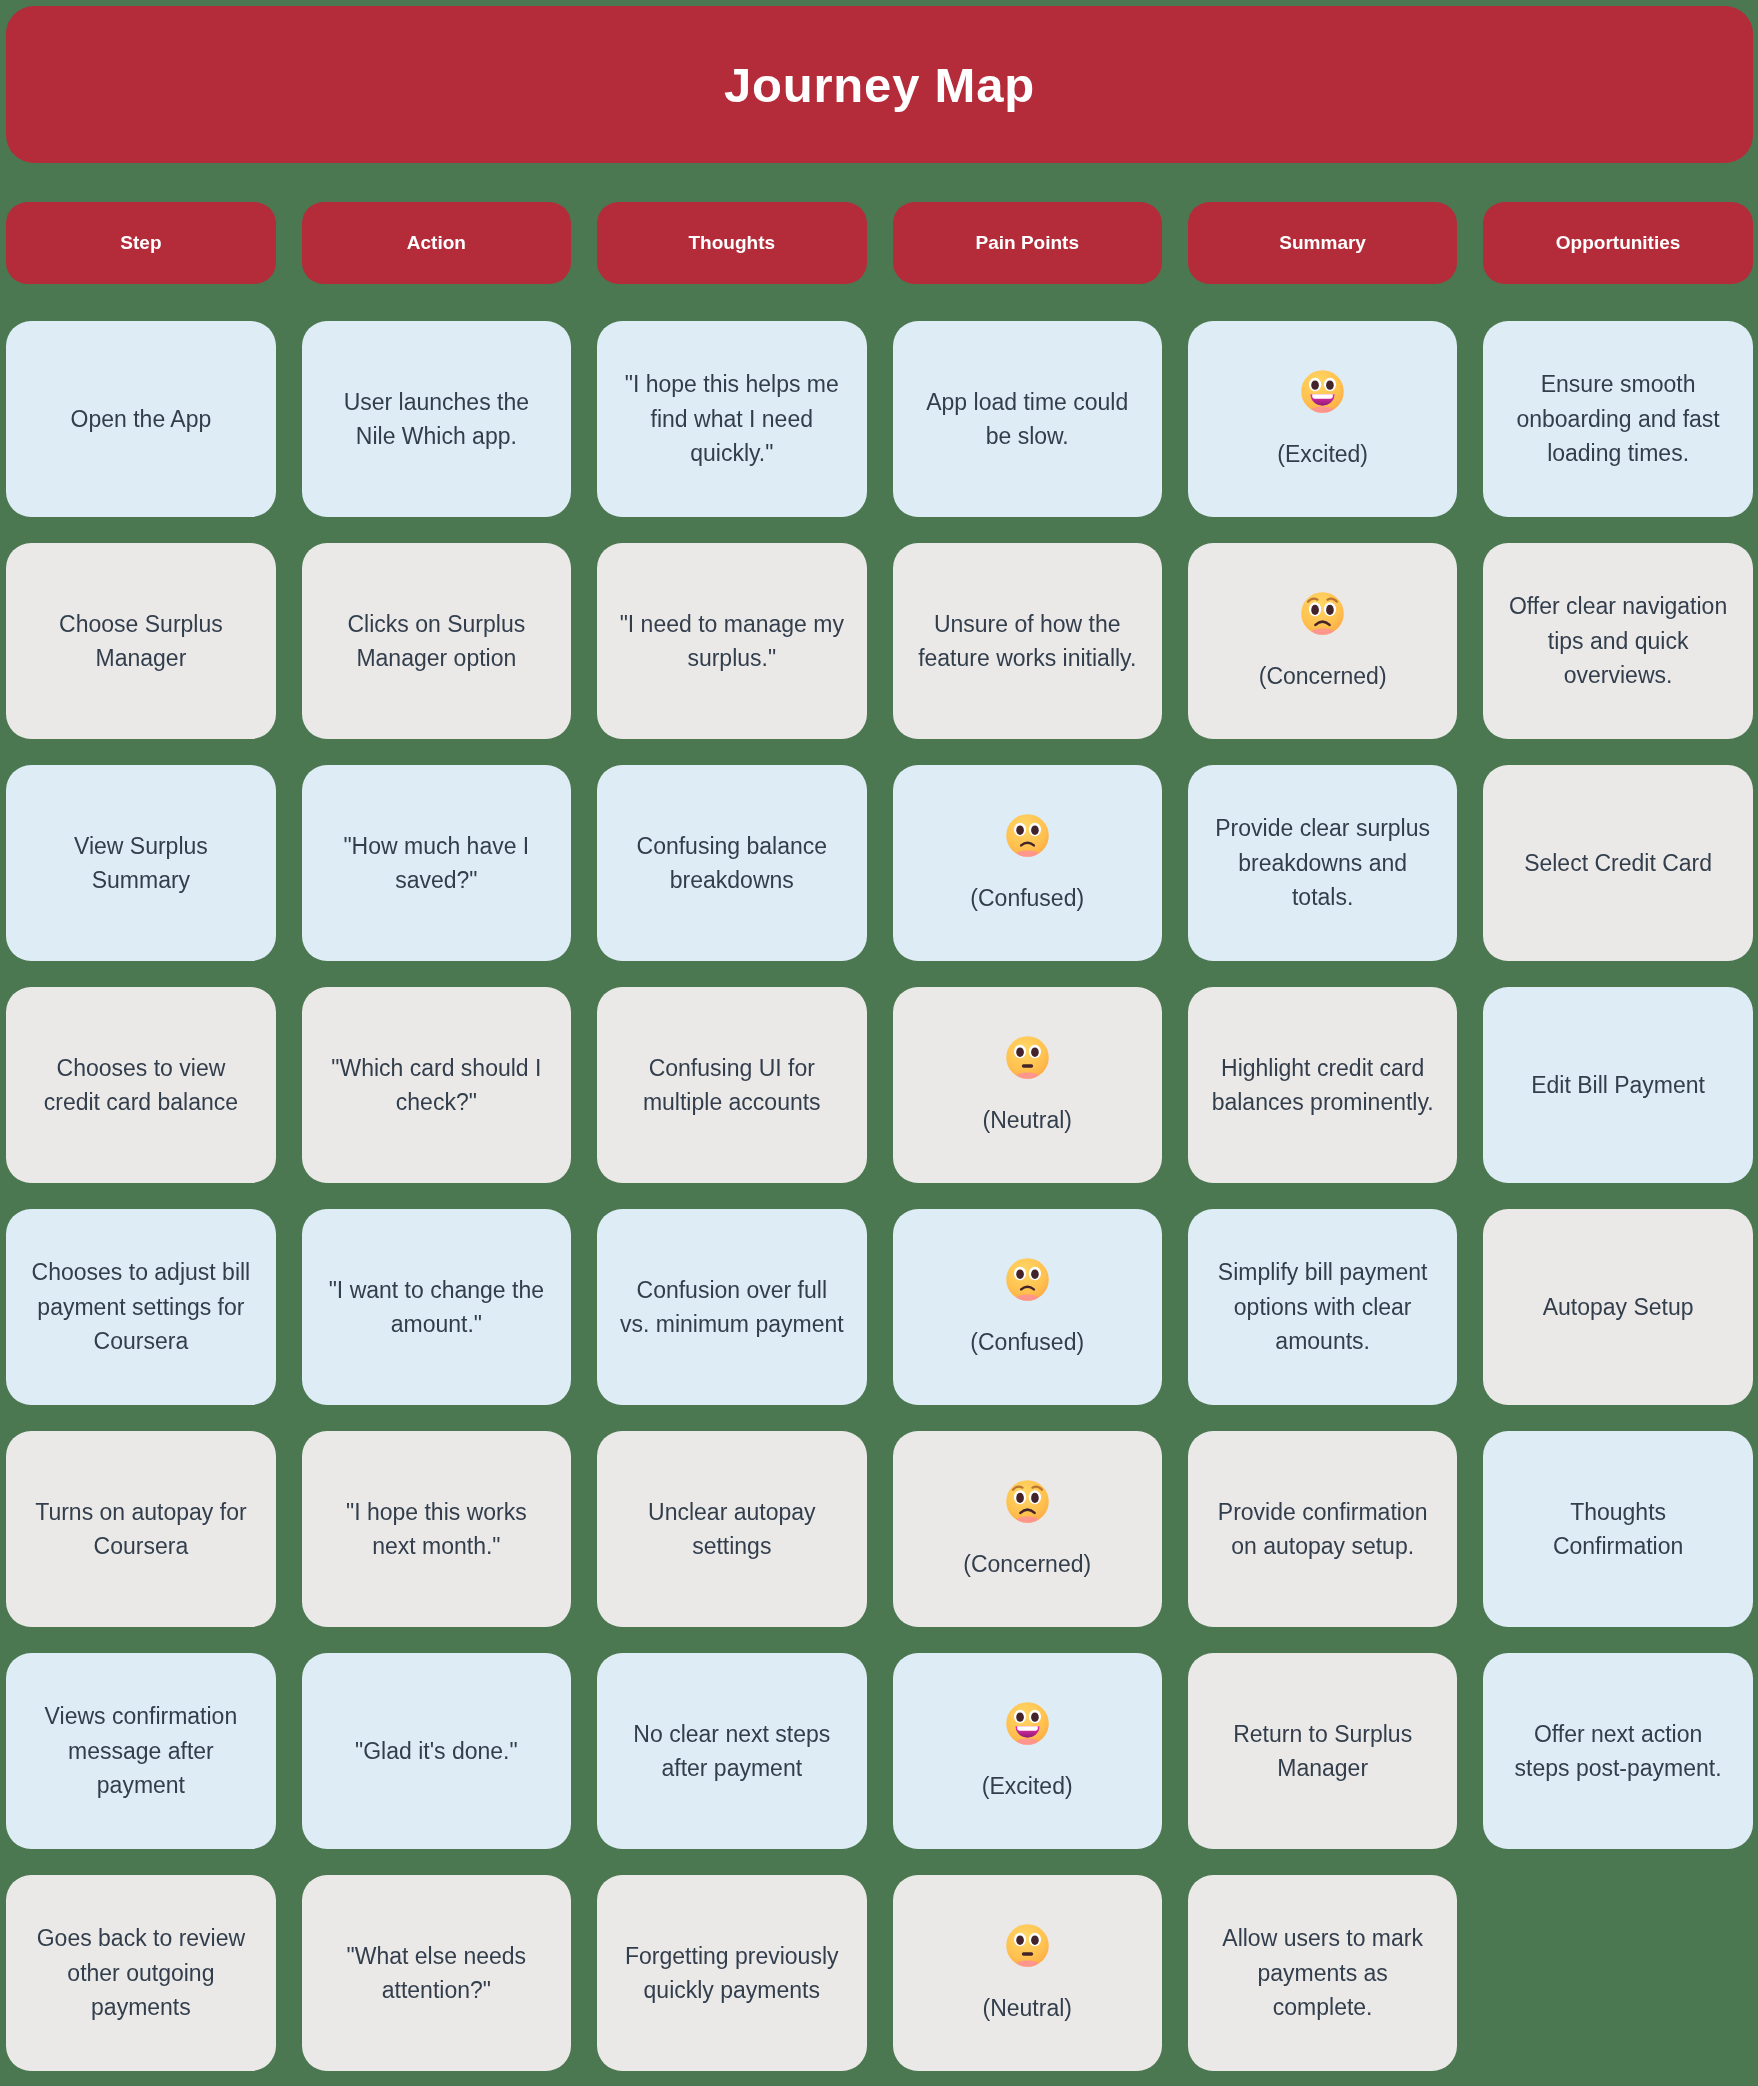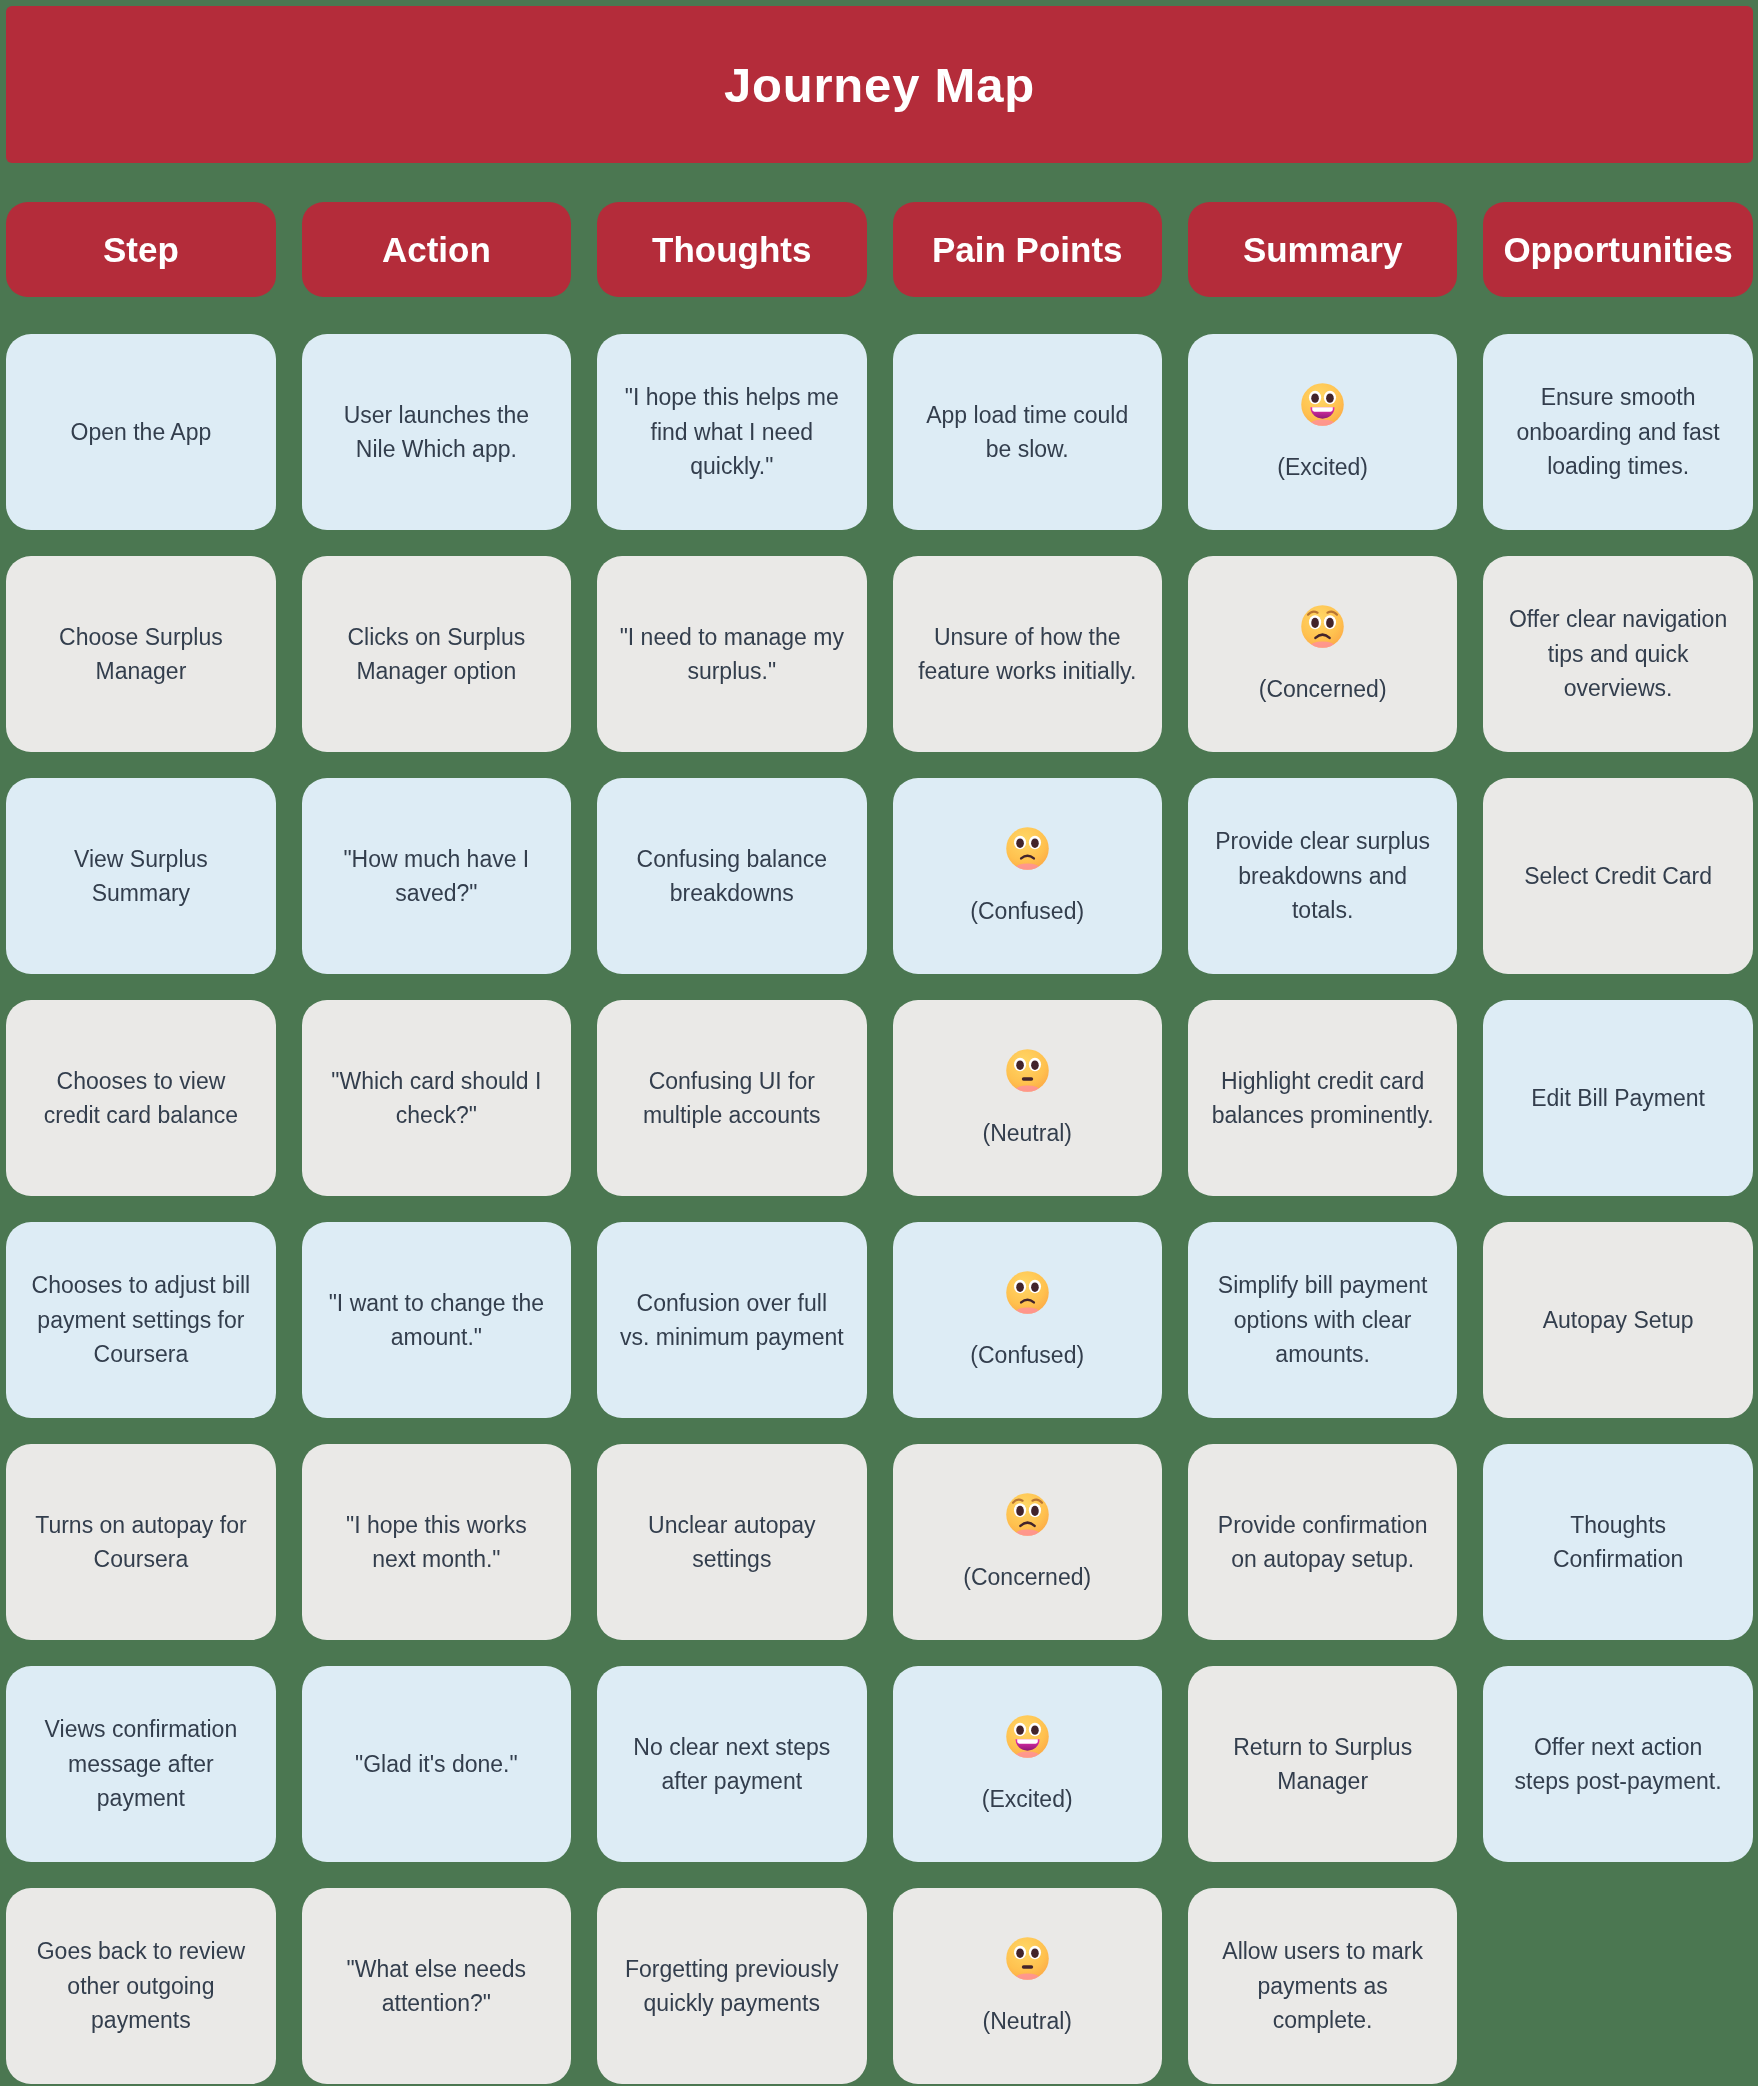--- a/index.html
+++ b/index.html
@@ -13,41 +13,41 @@
   html,body{
     margin:0;
     background:var(--bg-green);
     font-family:"Liberation Sans", sans-serif;
   }
   body{width:1759px;height:2087px;box-sizing:border-box;}
   .wrap{padding:6.2px 6.2px 0 6.2px;box-sizing:border-box;}
   .title-bar{
     height:157px;
     background:var(--header-red);
-    border-radius:6px;
+    border-radius:28px;
     display:flex;align-items:center;justify-content:center;
     margin-bottom:39px;
   }
   .title-bar h1{
     margin:0;color:var(--header-text);
     font-size:49px;font-weight:700;letter-spacing:0.8px;
   }
   .grid{
     display:grid;
     grid-template-columns:repeat(6,1fr);
     column-gap:26px;
   }
   .headers{margin-bottom:37px;}
   .header-cell{
-    height:95px;
+    height:82px;
     background:var(--header-red);
     border-radius:21.6px;
     display:flex;align-items:center;justify-content:center;
     color:var(--header-text);
-    font-size:35px;font-weight:700;
+    font-size:19px;font-weight:700;
     text-align:center;
   }
   .rows{
     grid-auto-rows:196px;
     row-gap:26px;
     padding-bottom:3.9px;
   }
   .cell{
     background:var(--cell-blue);
     border-radius:25px;

